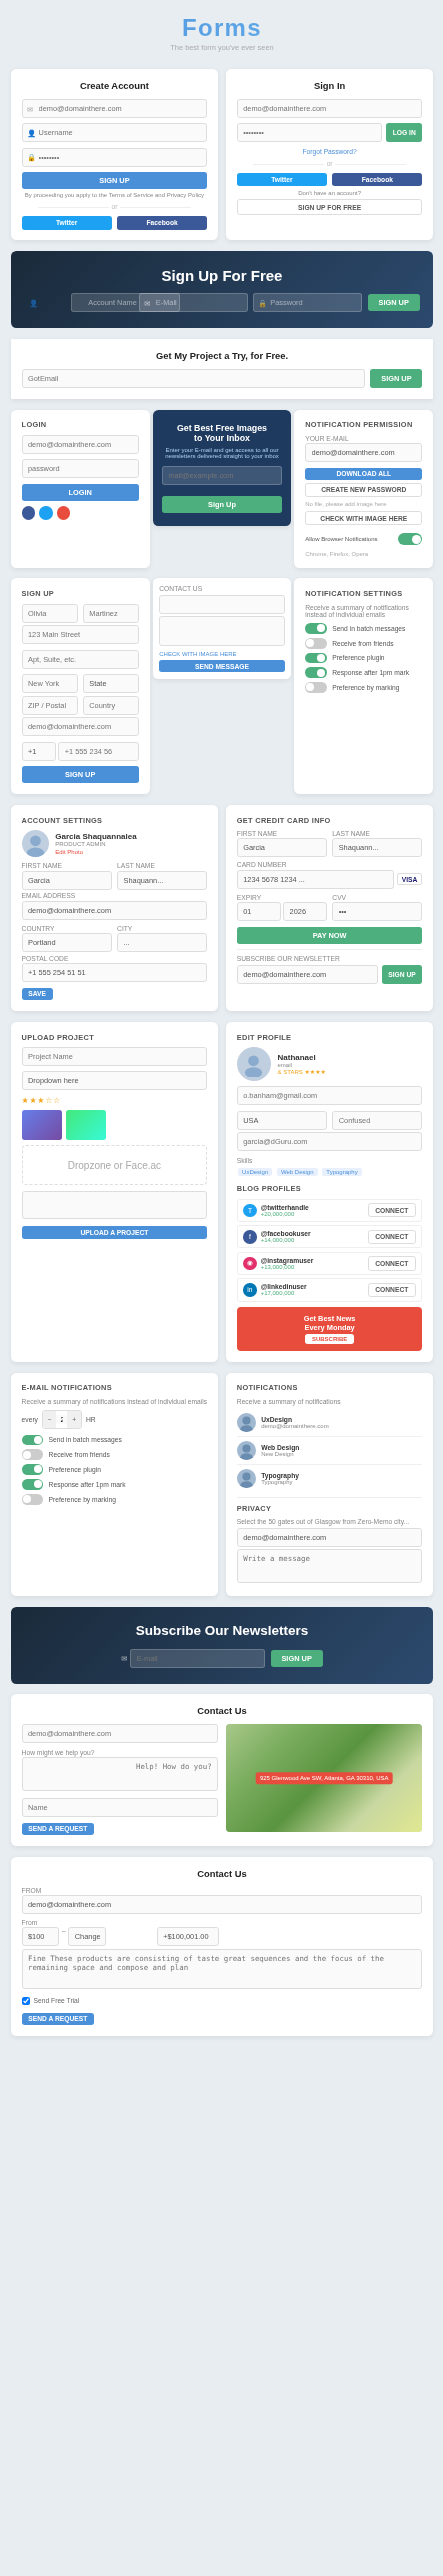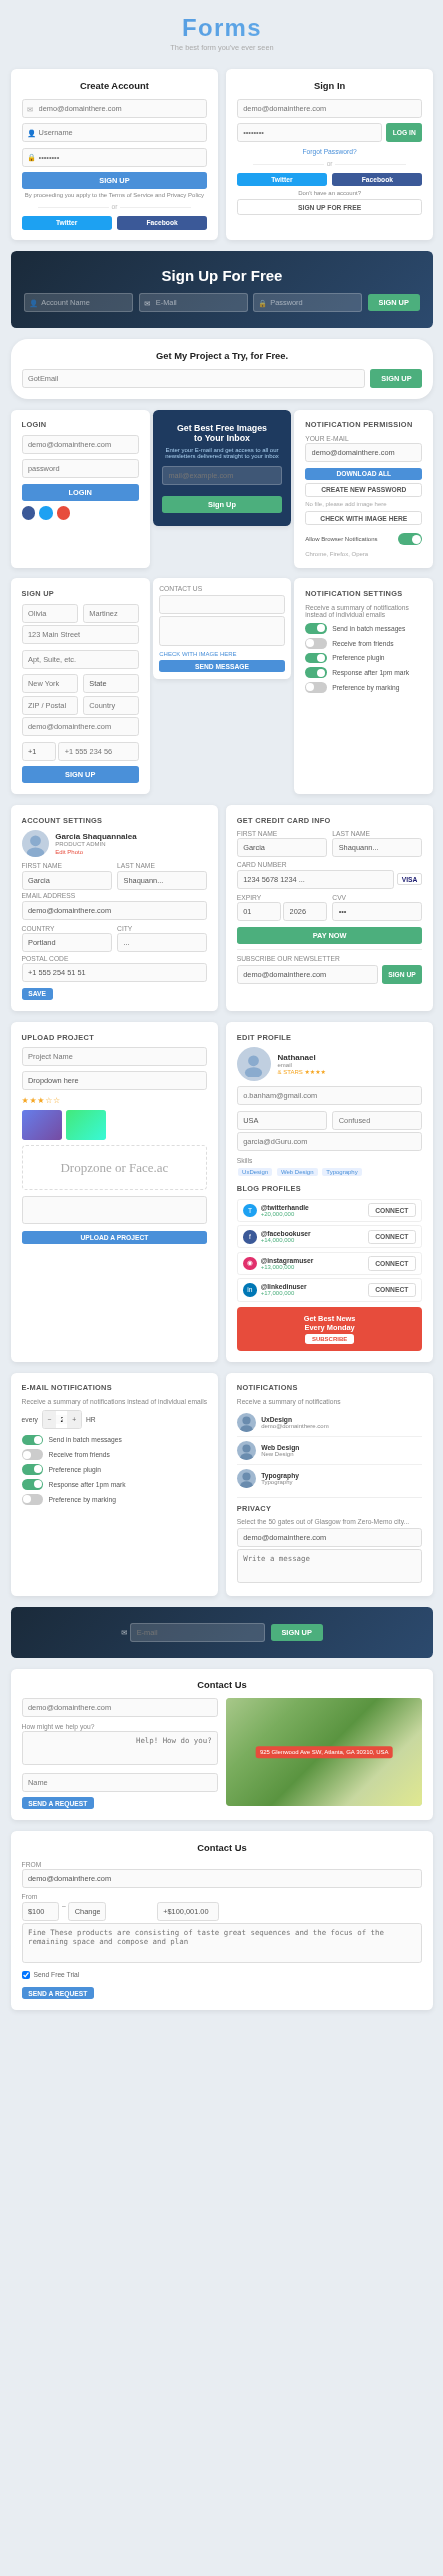--- a/index.html
+++ b/index.html
@@ -181,21 +181,21 @@
       background: rgba(255,255,255,0.15);
       border-color: rgba(255,255,255,0.2);
       color: #fff;
       flex: 1;
     }
     .dark-banner-form .form-input::placeholder { color: rgba(255,255,255,0.5); }
 
     
     .get-project-card {
       background: #fff;
-      border-radius: 17px;
+      border-radius: 1px;
       padding: 10.8px;
       box-shadow: 0 1.3px 5.4px rgba(0,0,0,0.07);
     }
     .get-project-title {
       text-align: center;
       font-size: 9.4px;
       font-weight: 700;
       color: #222;
       margin-bottom: 8px;
     }
@@ -533,22 +533,21 @@
     .color-dots { display: flex; gap: 4px; margin-top: 5.4px; }
     .color-dot { width: 13.5px; height: 13.5px; border-radius: 50%; }
 
     
     .upload-area {
       border: 1.3px dashed #ddd;
       border-radius: 4px;
       padding: 13.5px;
       text-align: center;
       color: #aaa;
-      font-size: 13px;
-      font-family: Liberation Serif, serif;
+      font-size: 10px;
     }
 
     
     .browser-toggle {
       display: flex;
       align-items: center;
       justify-content: space-between;
       padding: 2.7px 0;
       font-size: 6.7px;
       color: #555;
@@ -652,21 +651,21 @@
       </div>
       <button class="btn btn-outline btn-full mt4" style="font-size:6.7px;padding:3.4px">SIGN UP FOR FREE</button>
     </div>
   </div>
 
   <div class="dark-banner">
     <div class="dark-banner-title">Sign Up For Free</div>
     <div class="dark-banner-form">
       <div class="form-input-icon" style="flex:1;position:relative">
         <span class="icon-inside" style="color:rgba(255,255,255,0.6)">👤</span>
-        <input class="form-input" style="background: rgba(255, 255, 255, 0.15); border-color: rgba(255, 255, 255, 0.2); color: rgb(255, 255, 255); padding-left: 16px;" placeholder="Account Name">
+        <input class="form-input" style="background: rgba(255, 255, 255, 0.15); border-color: rgba(255, 255, 255, 0.2); color: rgb(255, 255, 255); padding-left: 16px; margin-left: 47px;" placeholder="Account Name">
       </div>
       <div class="form-input-icon" style="flex:1;position:relative">
         <span class="icon-inside" style="color:rgba(255,255,255,0.6)">✉</span>
         <input class="form-input" style="background: rgba(255, 255, 255, 0.15); border-color: rgba(255, 255, 255, 0.2); color: rgb(255, 255, 255); padding-left: 16px;" placeholder="E-Mail">
       </div>
       <div class="form-input-icon" style="flex:1;position:relative">
         <span class="icon-inside" style="color:rgba(255,255,255,0.6)">🔒</span>
         <input class="form-input" type="password" style="background: rgba(255, 255, 255, 0.15); border-color: rgba(255, 255, 255, 0.2); color: rgb(255, 255, 255); padding-left: 16px;" placeholder="Password">
       </div>
       <button class="btn btn-green">SIGN UP</button>
@@ -1074,20 +1073,21 @@
       </div>
       <hr class="hr">
       <div class="section-title-small">PRIVACY</div>
       <div style="font-size:6.7px;color:#888;margin-bottom:2.7px">Select the 50 gates out of Glasgow from Zero-Memo city...</div>
       <input class="form-input mb4" value="demo@domainthere.com" style="">
       <textarea class="form-textarea" style="min-height: 34px;" placeholder="Write a message"></textarea>
     </div>
   </div>
 
   <div class="subscribe-banner">
+    <div class="subscribe-banner-title">Subscribe Our Newsletters</div>
     <div class="subscribe-form-row">
       <div style="display:flex;align-items:center;gap:2.7px">
         <span style="color:rgba(255,255,255,0.6);font-size:7.4px">✉</span>
         <input class="form-input newsletter-input" style="background: rgba(255, 255, 255, 0.15); border-color: rgba(255, 255, 255, 0.2); color: rgb(255, 255, 255); width: 135px;" placeholder="E-mail">
       </div>
       <button class="btn btn-green">SIGN UP</button>
     </div>
   </div>
 
   <div class="contact-card">

